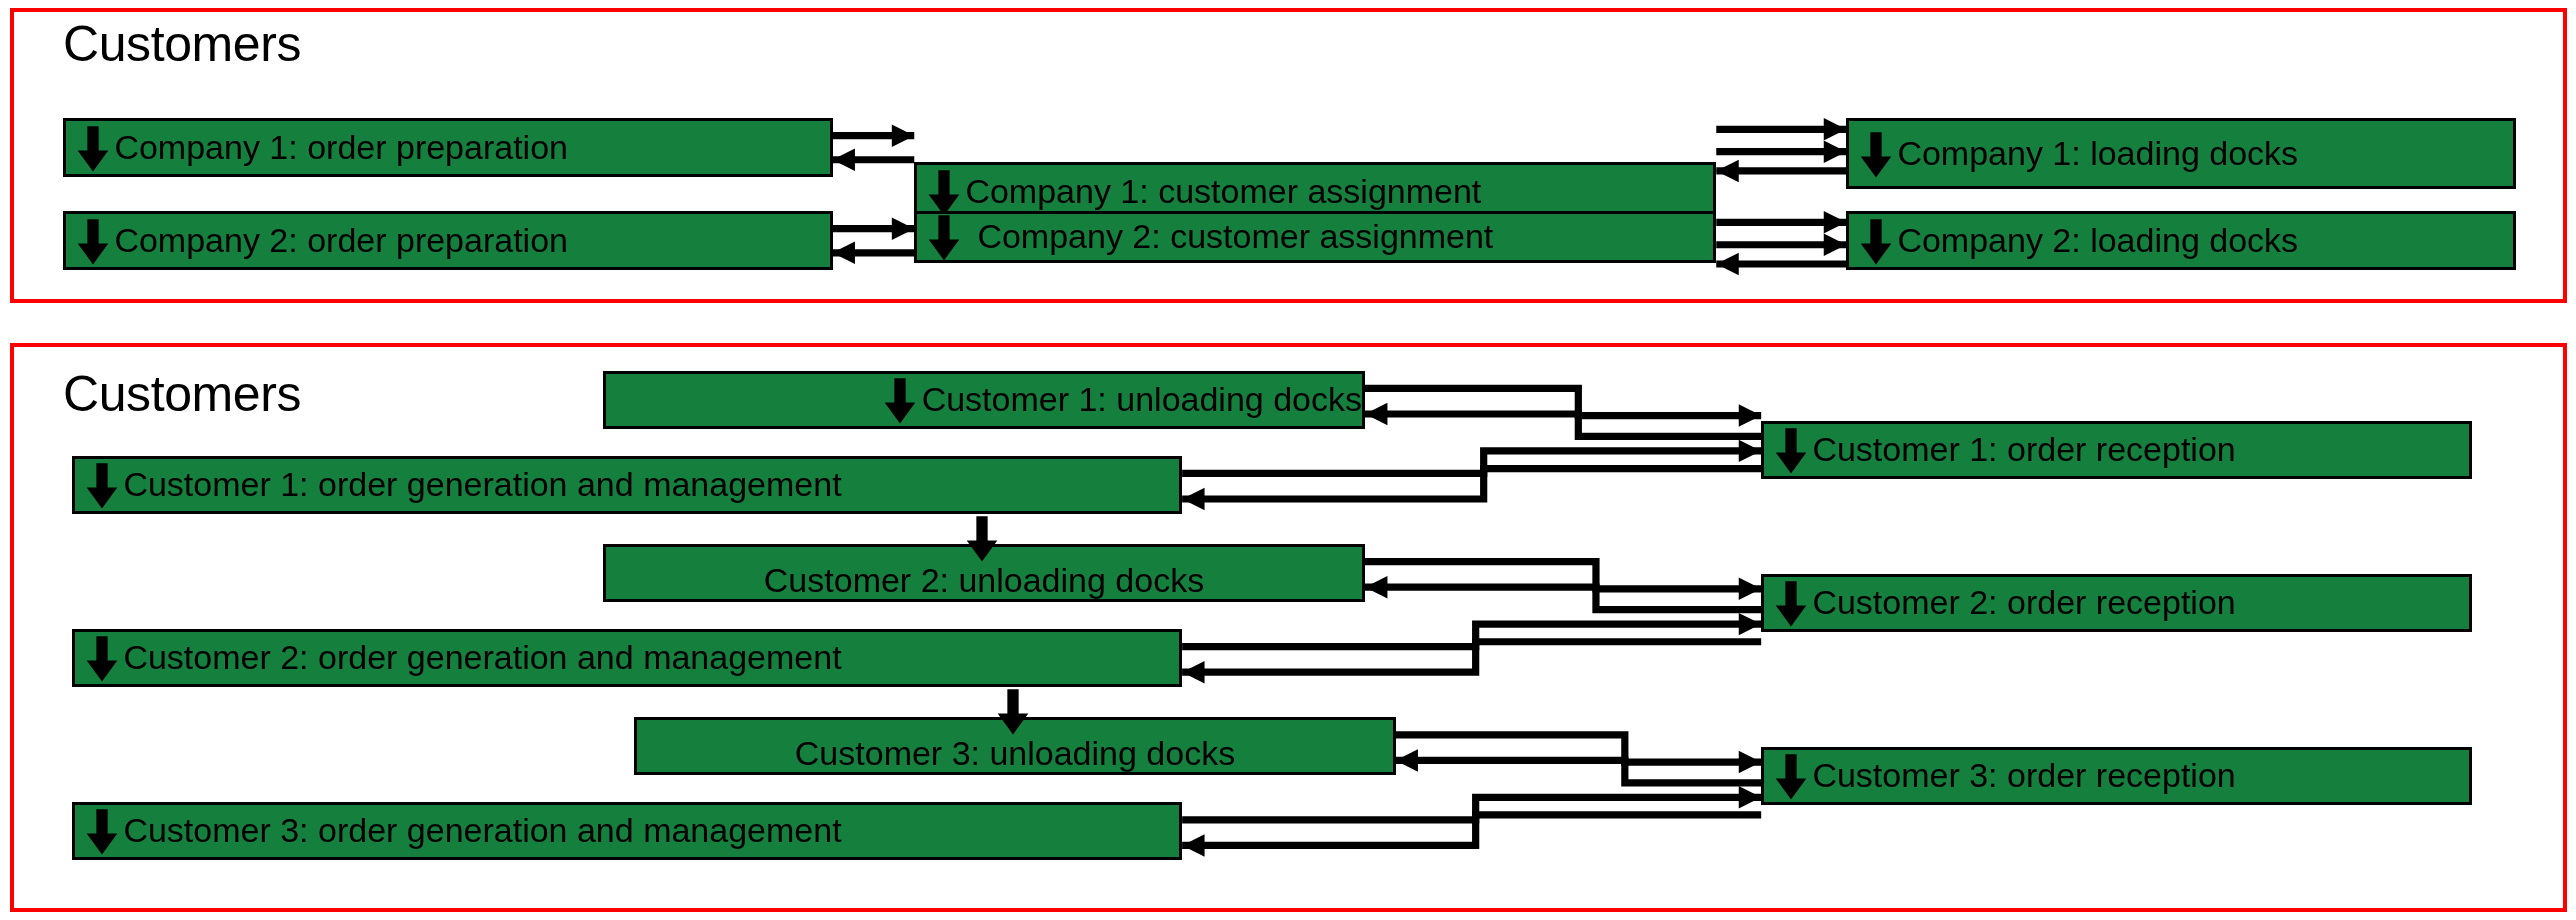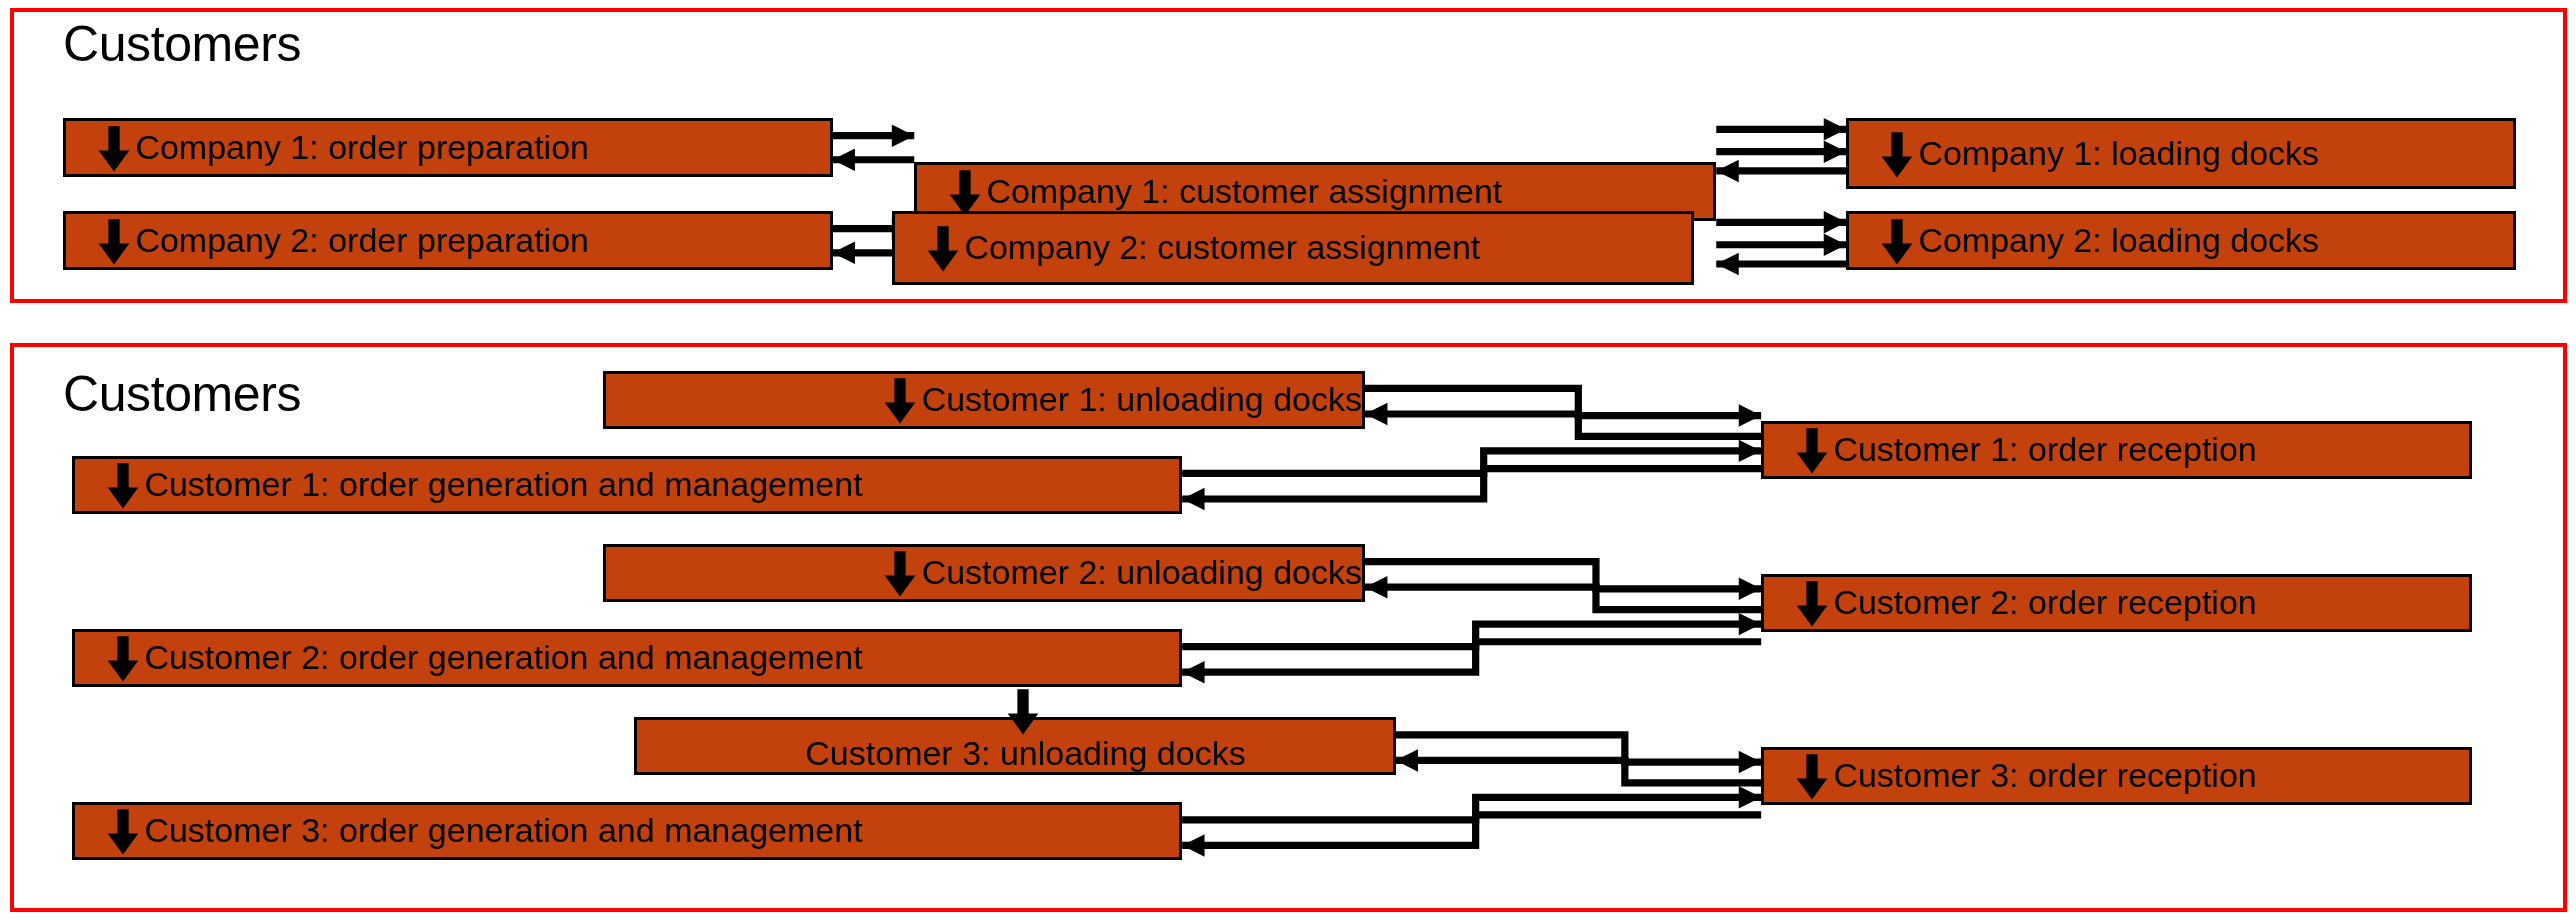--- a/index.html
+++ b/index.html
@@ -20,25 +20,24 @@
     color:#000000;
     letter-spacing:-0.4px;
     white-space:nowrap;
     line-height:1;
   }
 
   .node{
     position:absolute;
     box-sizing:border-box;
     border:3.2px solid #000000;
-    background:#c2410c;
+    background:#15803d;
     display:flex;
     align-items:center;
     z-index:5;
-    padding-left:21px;
   }
   .node .arrow-icon{
     flex:0 0 auto;
     width:34px;
     height:50px;
     margin-left:9.6px;
     margin-right:4.8px;
   }
   .node .node-label{
     font-family:"Liberation Sans",sans-serif;
@@ -92,21 +91,21 @@
     <span class="node-label">Company 1: loading docks</span>
   </div>
 
   <div class="node" style="left:63px;top:211px;width:770px;height:59px;">
     <svg class="arrow-icon" viewBox="0 0 42 62">
       <path d="M14 4 H28 V34 H40 L21 60 L2 34 H14 Z" fill="#000000"></path>
     </svg>
     <span class="node-label">Company 2: order preparation</span>
   </div>
 
-  <div class="node" style="left:892px;top:211px;width:802px;height:74px;">
+  <div class="node" style="left:914px;top:211px;width:802px;height:52px;gap:12px;">
     <svg class="arrow-icon" viewBox="0 0 42 62">
       <path d="M14 4 H28 V34 H40 L21 60 L2 34 H14 Z" fill="#000000"></path>
     </svg>
     <span class="node-label">Company 2: customer assignment</span>
   </div>
 
   <div class="node" style="left:1846px;top:211px;width:670px;height:59px;">
     <svg class="arrow-icon" viewBox="0 0 42 62">
       <path d="M14 4 H28 V34 H40 L21 60 L2 34 H14 Z" fill="#000000"></path>
     </svg>
@@ -131,21 +130,21 @@
     <span class="node-label">Customer 1: order generation and management</span>
   </div>
 
   <div class="node" style="left:1761px;top:421px;width:711px;height:58px;text-align:right;">
     <svg class="arrow-icon" viewBox="0 0 42 62">
       <path d="M14 4 H28 V34 H40 L21 60 L2 34 H14 Z" fill="#000000"></path>
     </svg>
     <span class="node-label">Customer 1: order reception</span>
   </div>
 
-  <div class="node center" style="left:603px;top:544px;width:762px;height:58px;">
+  <div class="node center" style="left:603px;top:544px;width:762px;height:58px;flex-direction:column;">
     <svg class="arrow-icon" viewBox="0 0 42 62">
       <path d="M14 4 H28 V34 H40 L21 60 L2 34 H14 Z" fill="#000000"></path>
     </svg>
     <span class="node-label">Customer 2: unloading docks</span>
   </div>
 
   <div class="node" style="left:72px;top:629px;width:1110px;height:58px;">
     <svg class="arrow-icon" viewBox="0 0 42 62">
       <path d="M14 4 H28 V34 H40 L21 60 L2 34 H14 Z" fill="#000000"></path>
     </svg>

